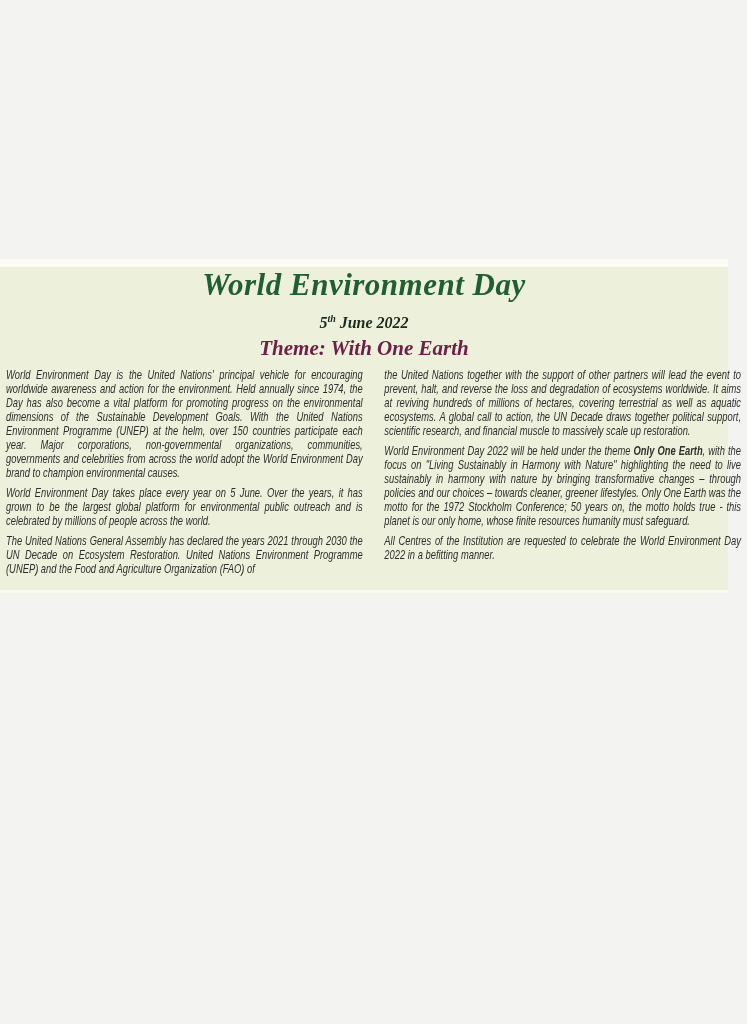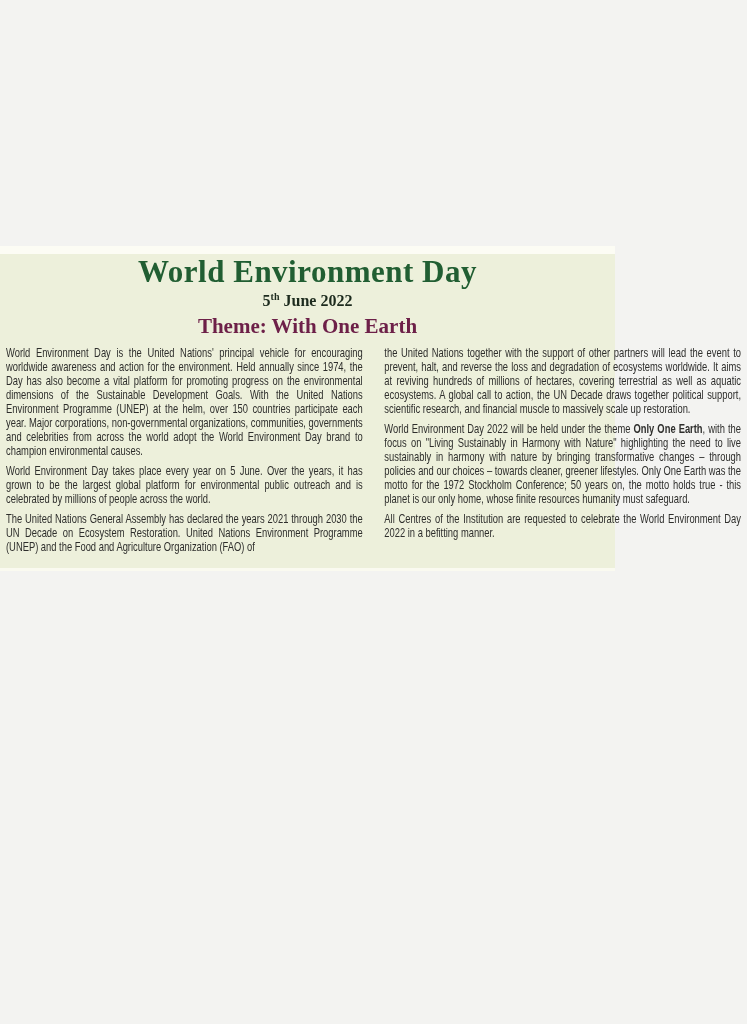--- a/index.html
+++ b/index.html
@@ -9,23 +9,24 @@
   body {
     width: 747px;
     height: 1024px;
     background: #f3f3f1;
     position: relative;
     overflow: hidden;
     font-family: "Liberation Sans", sans-serif;
   }
   .document {
     position: absolute;
-    top: 246px;
+    top: 259px;
     left: 0;
-    width: 615px;
+    width: 728px;
+    font-style: italic;
   }
   .doc-top-strip {
     height: 8px;
     background: #fcfcf4;
   }
   .doc-bottom-strip {
     height: 3px;
     background: #fafaf0;
   }
   .doc-body {
@@ -41,21 +42,21 @@
     color: #215e32;
     letter-spacing: 0.5px;
   }
   .doc-date {
     text-align: center;
     font-family: "Liberation Serif", serif;
     font-weight: bold;
     font-size: 16px;
     line-height: 17px;
     color: #1d2b1e;
-    margin-top: 1px;
+    margin-top: 10px;
   }
   .doc-date sup {
     font-size: 10px;
   }
   .doc-theme {
     text-align: center;
     font-family: "Liberation Serif", serif;
     font-weight: bold;
     font-size: 21px;
     line-height: 22px;

